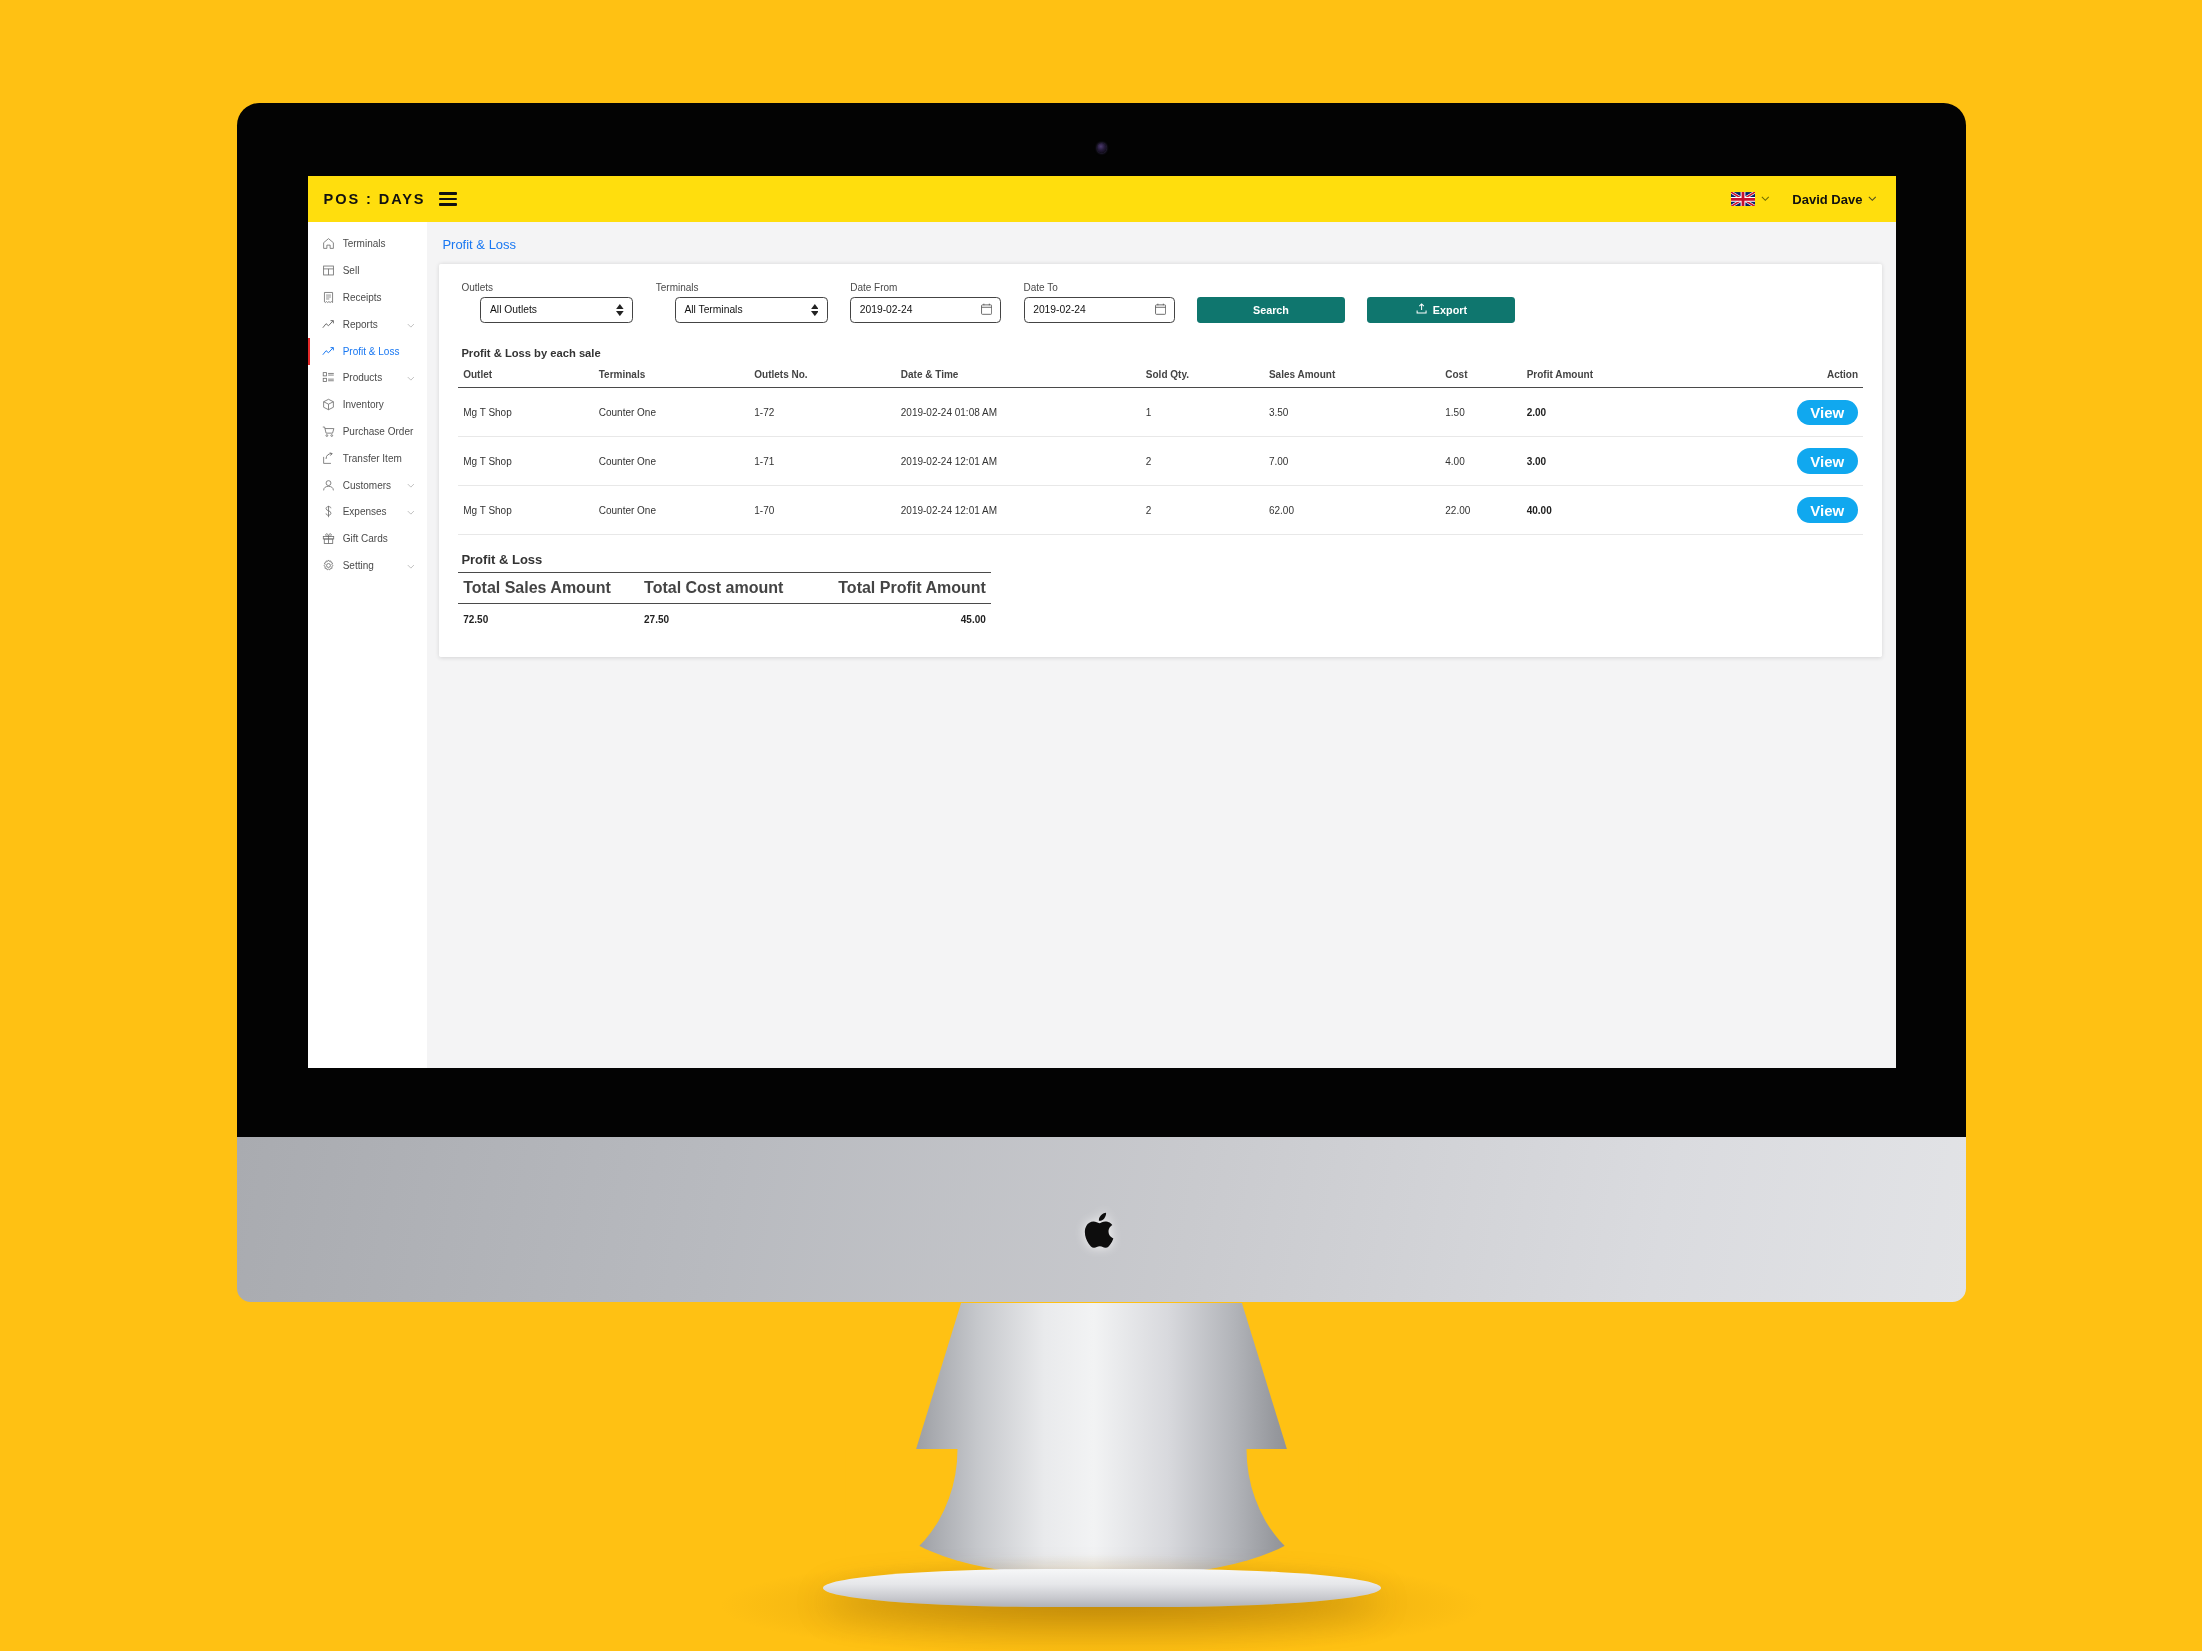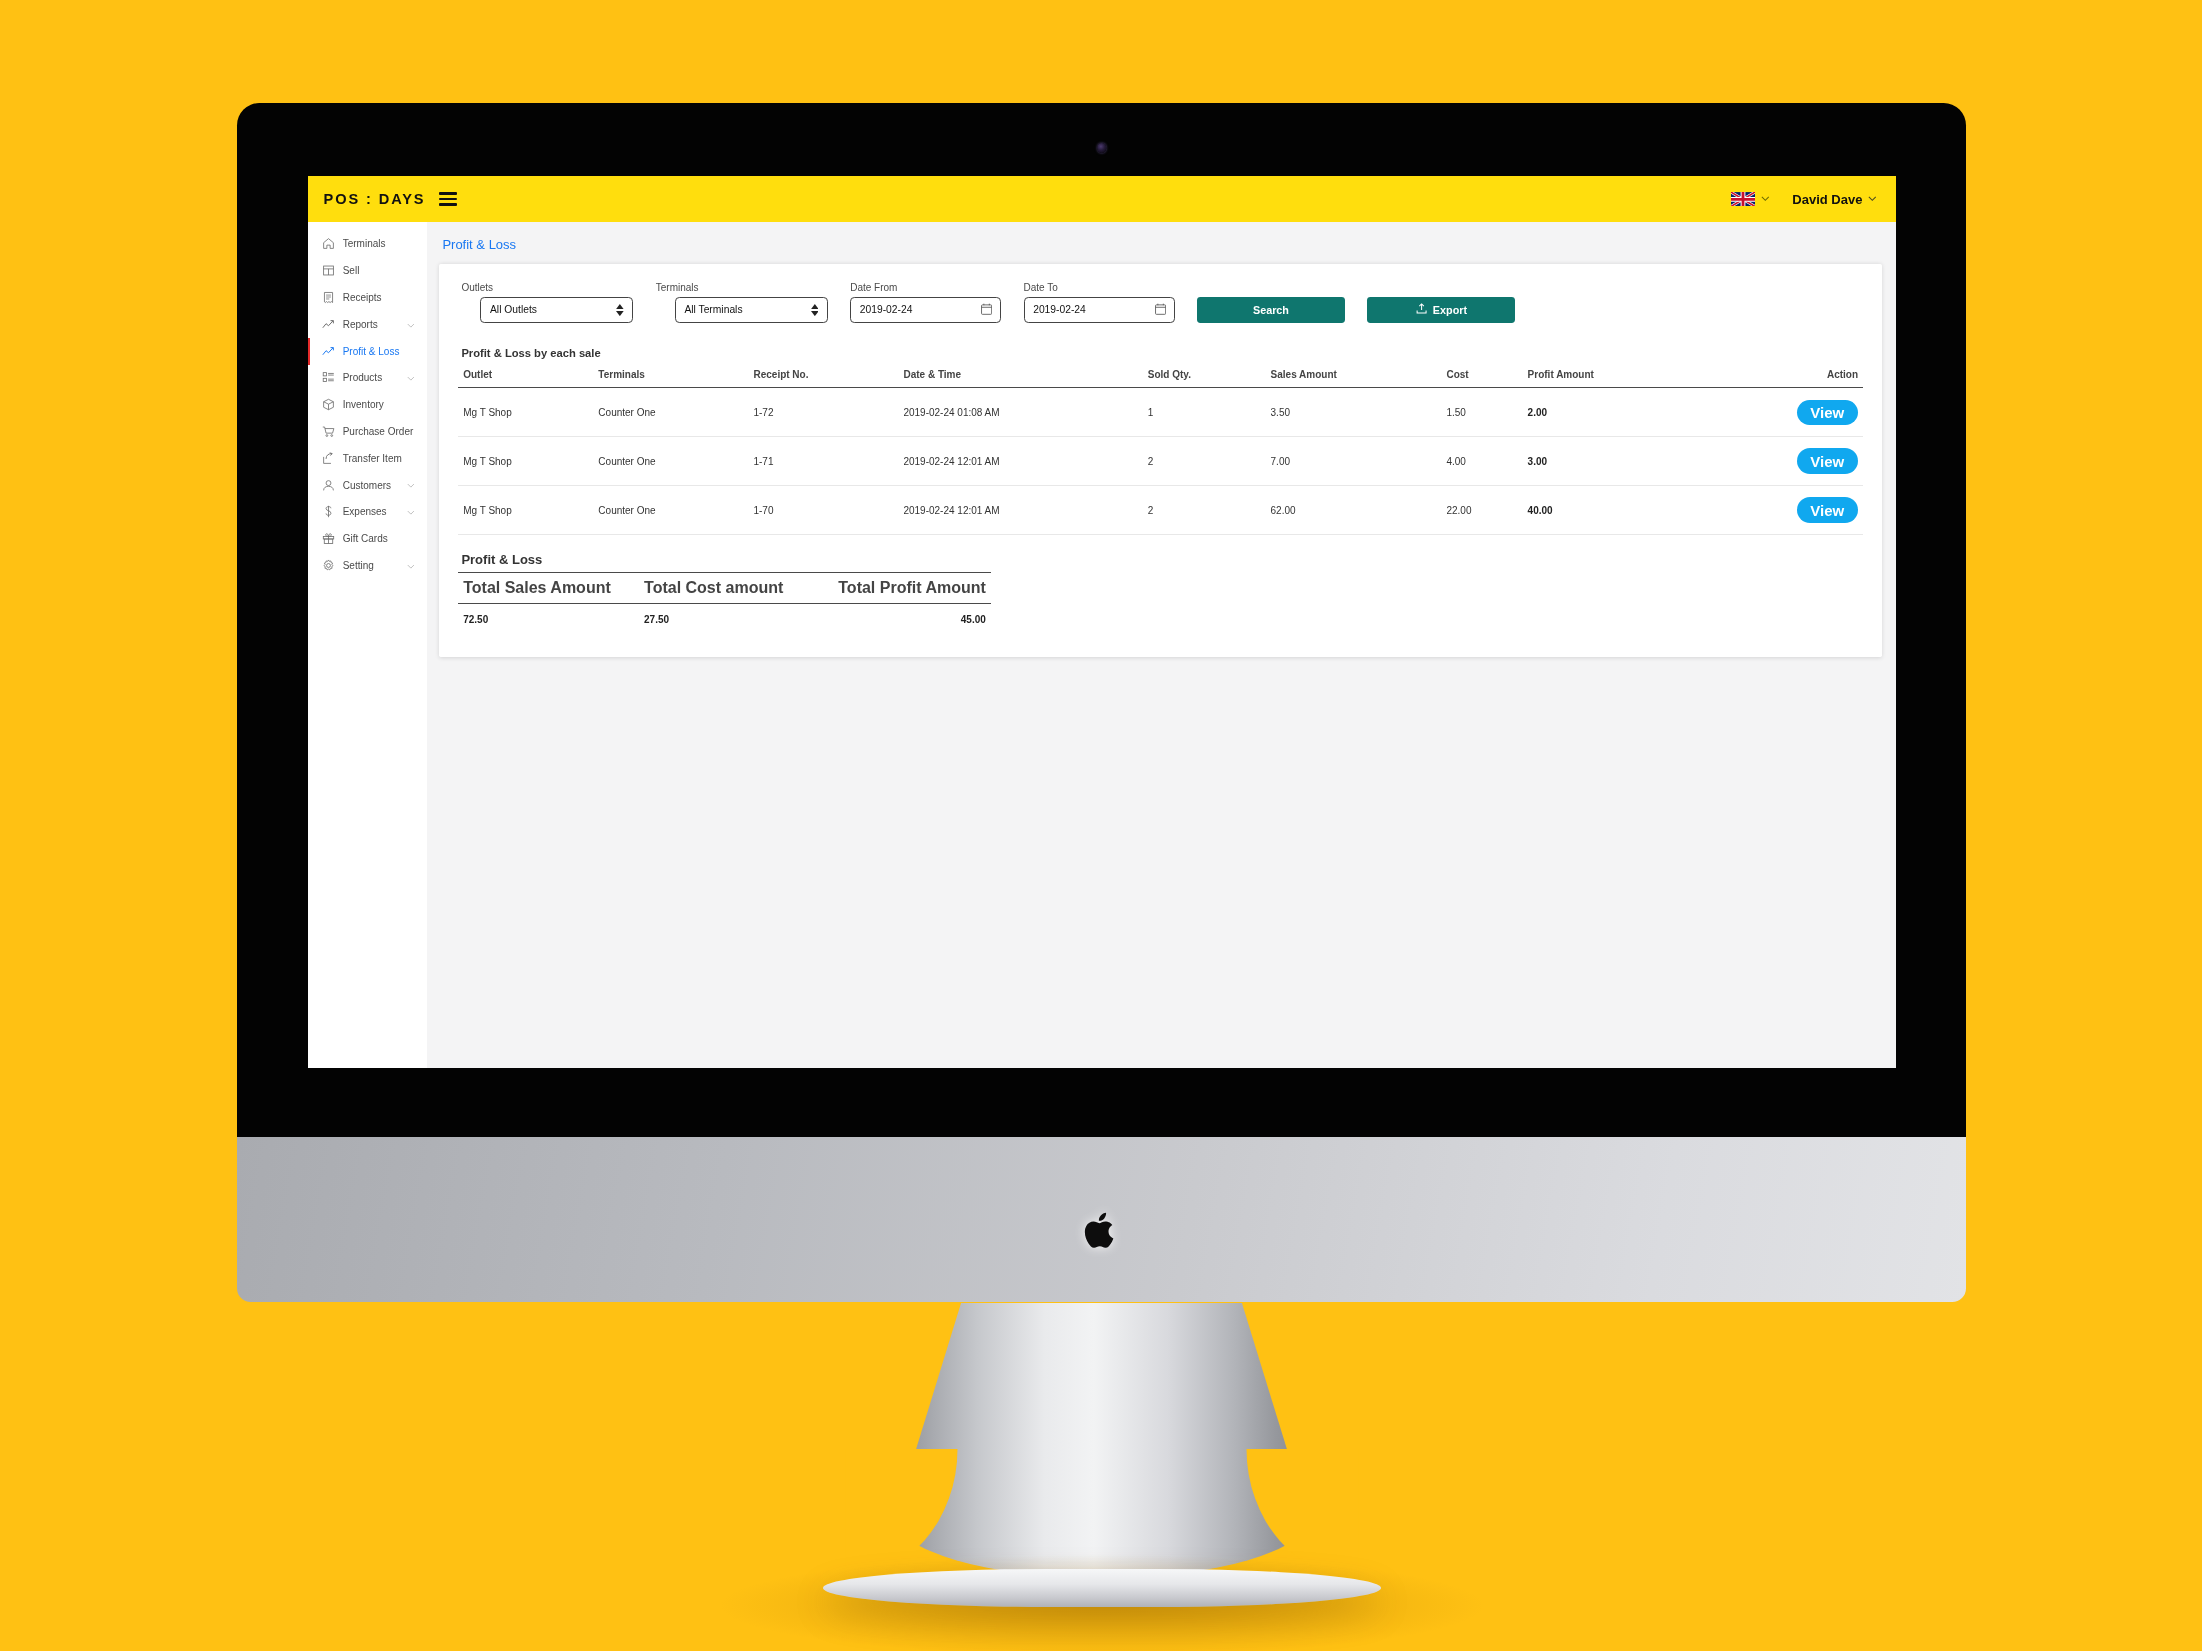--- a/index.html
+++ b/index.html
@@ -647,21 +647,21 @@
               </button>
             </div>
 
             <div class="section-title">Profit &amp; Loss by each sale</div>
 
             <table class="tbl-sales">
               <thead>
                 <tr id="sales-head-row">
                     <th>Outlet</th>
                     <th>Terminals</th>
-                    <th>Receipt No.</th>
+                    <th>Outlets No.</th>
                     <th>Date &amp; Time</th>
                     <th>Sold Qty.</th>
                     <th>Sales Amount</th>
                     <th>Cost</th>
                     <th>Profit Amount</th>
                     <th class="right">Action</th>
                   </tr>
               </thead>
               <tbody id="sales-body">
                   <tr>

